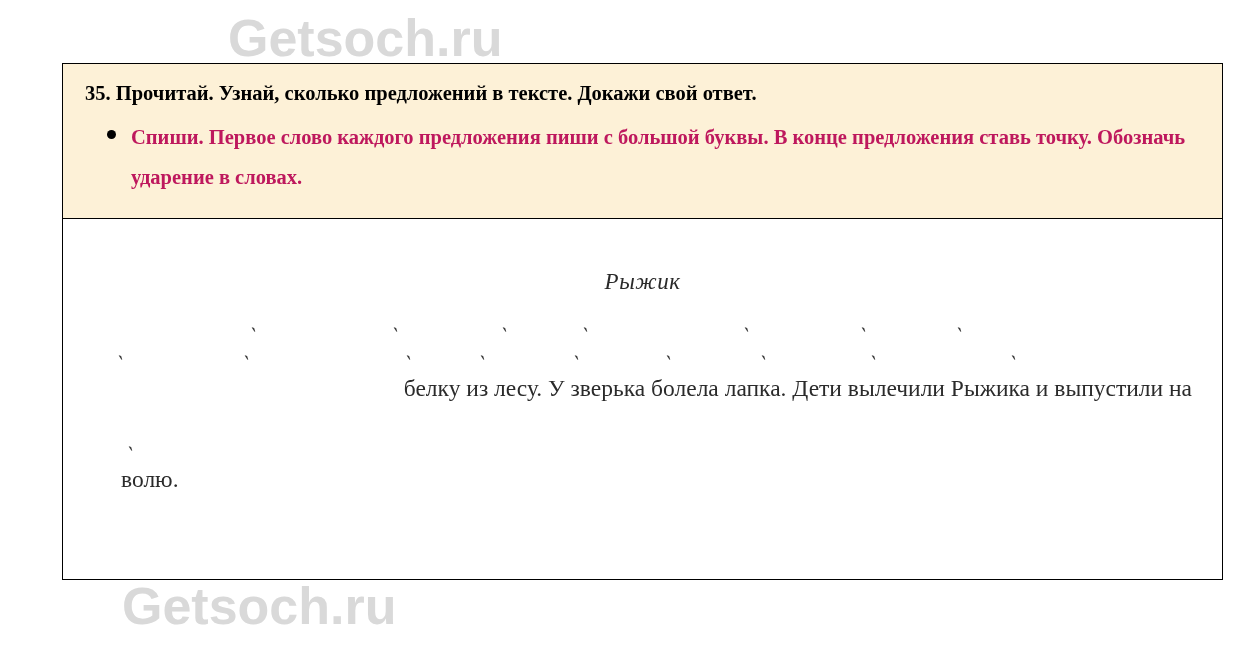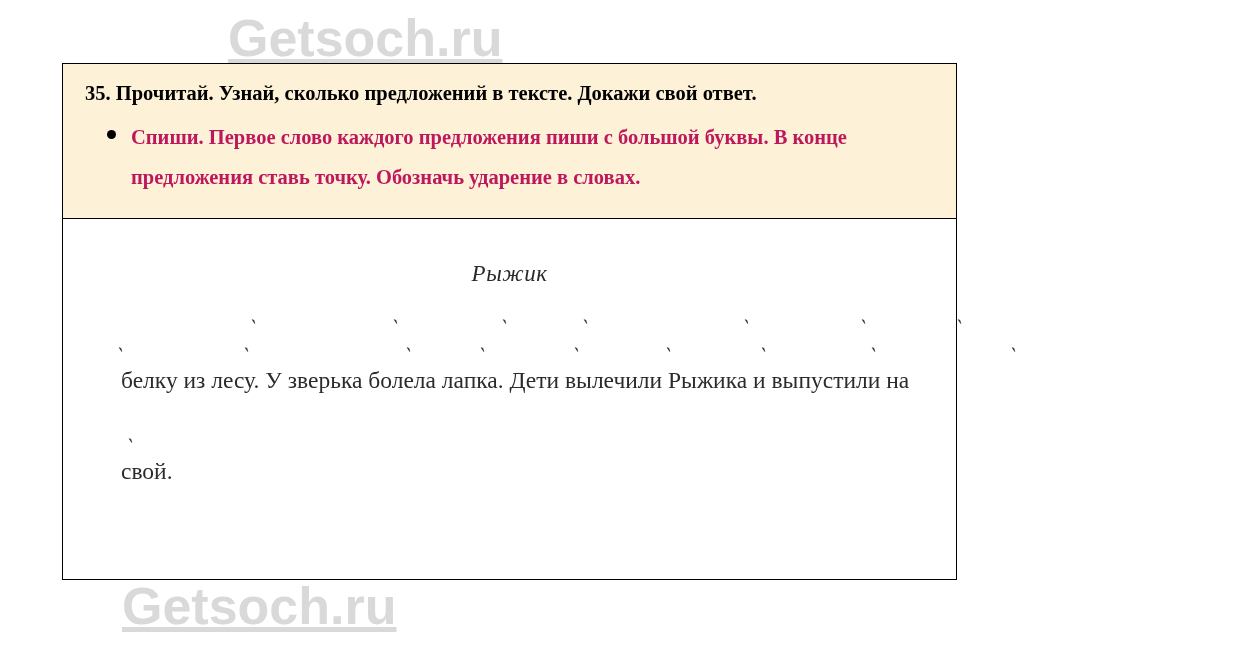--- a/index.html
+++ b/index.html
@@ -18,21 +18,20 @@
   
   .watermark {
     position: absolute;
     font-family: "Liberation Sans", sans-serif;
     font-weight: bold;
     color: #d9d9d9;
     white-space: nowrap;
     user-select: none;
     pointer-events: none;
     letter-spacing: 0px;
-    text-decoration: underline;
   }
   .wm-1 {
     top: 8px;
     left: 228px;
     font-size: 52px;
   }
   .wm-2 {
     top: 178px;
     left: 140px;
     font-size: 52px;
@@ -41,21 +40,21 @@
     top: 576px;
     left: 122px;
     font-size: 52px;
   }
 
   
   .exercise {
     position: absolute;
     left: 62px;
     top: 63px;
-    width: 895px;
+    width: 1161px;
     border: 1px solid #000000;
     box-sizing: border-box;
     background: #ffffff;
   }
 
   .task-block {
     background: #fdf1d7;
     border-bottom: 1px solid #000000;
     padding: 16px 22px 20px 22px;
     box-sizing: border-box;
@@ -100,38 +99,38 @@
     min-height: 360px;
     position: relative;
   }
 
   .text-heading {
     text-align: center;
     font-family: "Liberation Serif", serif;
     font-style: italic;
     font-size: 23px;
     color: #2a2a2a;
-    margin: 16px 0 26px 0;
+    margin: 24px 0 26px 0;
     letter-spacing: 0.5px;
   }
 
   .text-lines {
     font-family: "Liberation Serif", serif;
     font-size: 23.5px;
     color: #2b2b2b;
     line-height: 1.0;
   }
 
   .text-line {
     position: relative;
     margin: 0 0 40px 0;
     white-space: nowrap;
   }
   .line-1 { padding-left: 85px; }
-  .line-2 { padding-left: 28px; }
+  .line-2 { padding-left: 28px; text-align: right; }
   .line-3 { padding-left: 28px; }
 
   
   .stress-row {
     position: relative;
     height: 26px;
     margin-bottom: 2px;
   }
   .stress-row .mark {
     position: absolute;
@@ -196,20 +195,20 @@
         <div class="text-line line-2">
           <span class="line-text">белку из лесу. У зверька болела лапка. Дети вылечили Рыжика и выпустили на</span>
         </div>
       </div>
 
       <div>
         <div class="stress-row" id="stress-3">
             <span class="mark" style="left: 32px;">`</span>
           </div>
         <div class="text-line line-3">
-          <span class="line-text">свой.</span>
+          <span class="line-text">волю.</span>
         </div>
       </div>
 
     </div>
   </div>
 
 </div>
 
 </body></html>

